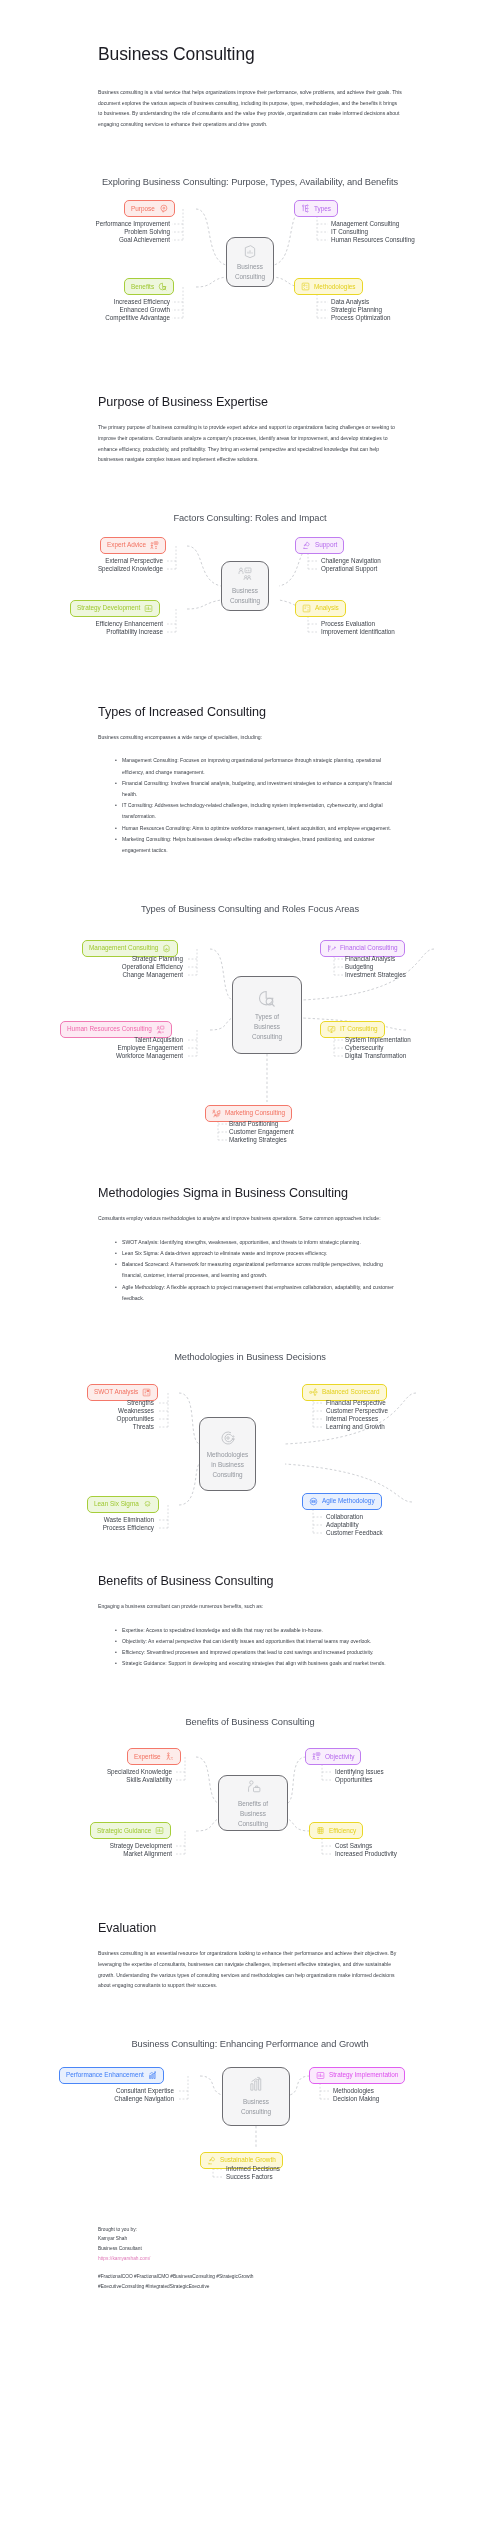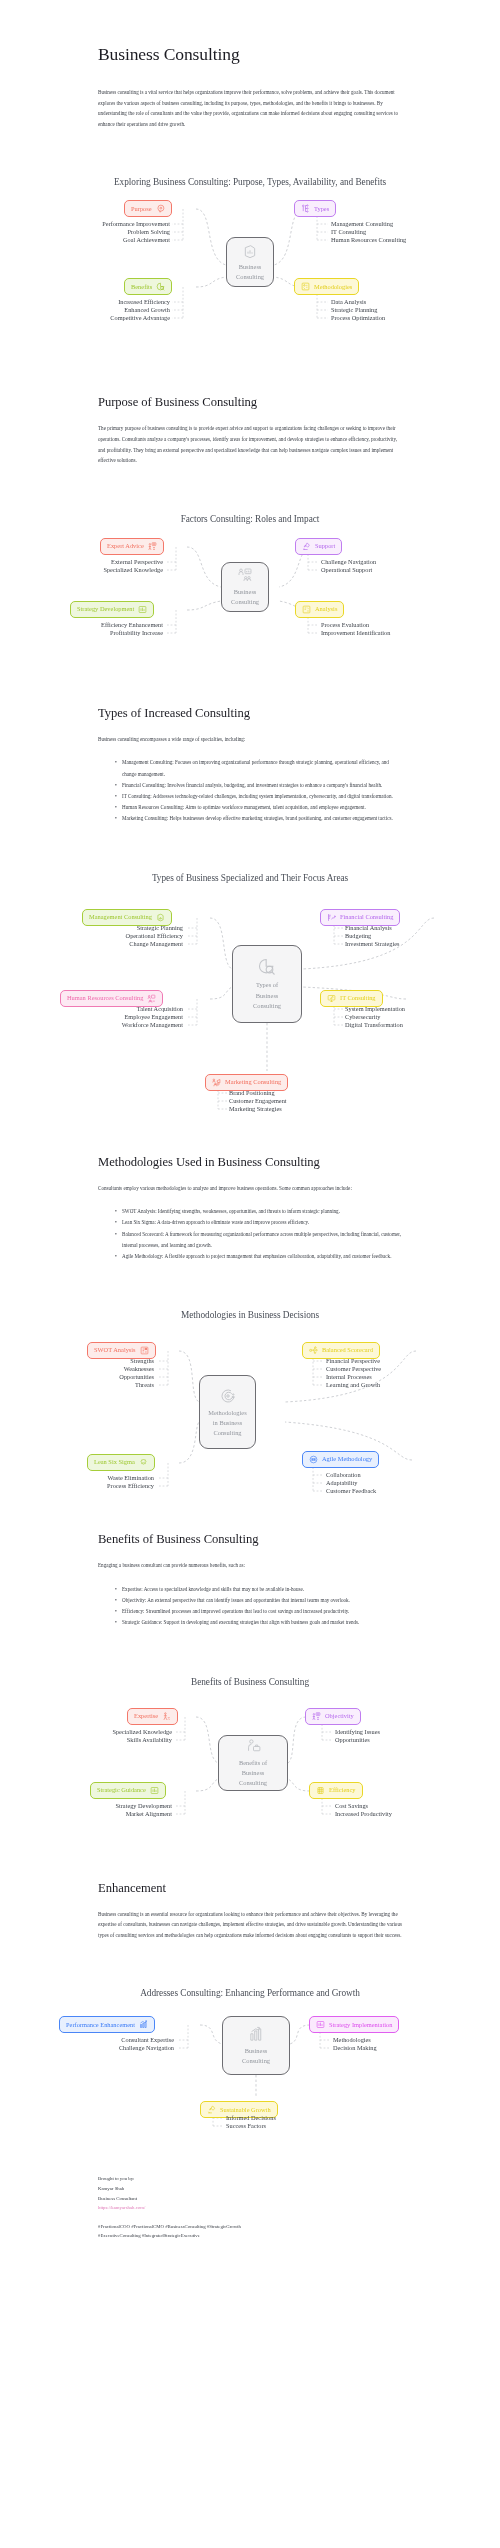--- a/index.html
+++ b/index.html
@@ -7,21 +7,21 @@
     margin: 0; padding: 0;
     background: #ffffff;
     width: 500px;
   }
   body {
     font-family: "Liberation Sans", sans-serif;
     color: #1f2430;
     width: 500px;
     position: relative;
   }
-  .page { width: 500px; position: relative; padding-bottom: 30px; font-family: Liberation Serif, serif; }
+  .page { width: 500px; position: relative; padding-bottom: 30px; }
 
   
   .prose { padding: 0 98px 0 98px; }
   h1.doc-title {
     font-size: 17.5px;
     font-weight: 400;
     letter-spacing: -0.1px;
     color: #1c1c23;
     margin: 0;
     padding: 44px 0 0 0;
@@ -242,21 +242,21 @@
       <div class="leaf r" style="left:30px;top:128px;width:140px">Competitive Advantage</div>
       <div class="leaf" style="left:331px;top:112px">Data Analysis</div>
       <div class="leaf" style="left:331px;top:120px">Strategic Planning</div>
       <div class="leaf" style="left:331px;top:128px">Process Optimization</div>
     </div>
   </div>
 
   <div class="gap-lg"></div>
 
   <div class="prose">
-    <h2 class="sec-title">Purpose of Business Consulting</h2>
+    <h2 class="sec-title">Purpose of Business Expertise</h2>
     <div class="gap-sm"></div>
     <p class="body-text">The primary purpose of business consulting is to provide expert advice and support to organizations facing challenges or seeking to improve their operations. Consultants analyze a company's processes, identify areas for improvement, and develop strategies to enhance efficiency, productivity, and profitability. They bring an external perspective and specialized knowledge that can help businesses navigate complex issues and implement effective solutions.</p>
   </div>
 
   <div class="gap-xl"></div>
 
   <div>
     <h3 class="diagram-title">Factors Consulting: Roles and Impact</h3>
     <div class="diagram" style="height:146px">
       <svg class="links" viewBox="0 0 500 146">
@@ -350,21 +350,21 @@
       <li>Financial Consulting: Involves financial analysis, budgeting, and investment strategies to enhance a company's financial health.</li>
       <li>IT Consulting: Addresses technology-related challenges, including system implementation, cybersecurity, and digital transformation.</li>
       <li>Human Resources Consulting: Aims to optimize workforce management, talent acquisition, and employee engagement.</li>
       <li>Marketing Consulting: Helps businesses develop effective marketing strategies, brand positioning, and customer engagement tactics.</li>
     </ul>
   </div>
 
   <div class="gap-xl"></div>
 
   <div>
-    <h3 class="diagram-title">Types of Business Specialized and Their Focus Areas</h3>
+    <h3 class="diagram-title">Types of Business Consulting and Roles Focus Areas</h3>
     <div class="diagram" style="height:218px">
       <svg class="links" viewBox="0 0 500 218">
         <g fill="none" stroke="#b9bcc2" stroke-width="0.7" stroke-dasharray="2.4 2.2">
           <path d="M210,35 C228,35 220,80 232,86"></path>
           <path d="M434,35 C416,35 424,80 302,86 "></path>
           <path d="M210,116 C228,116 224,108 232,104"></path>
           <path d="M406,116 C388,116 390,108 302,104"></path>
           <path d="M267,140 L267,188"></path>
         </g>
         <g fill="none" stroke="#c6c9ce" stroke-width="0.65" stroke-dasharray="1.8 1.8">
@@ -457,21 +457,21 @@
       <div class="leaf" style="left:229px;top:207px">Brand Positioning</div>
       <div class="leaf" style="left:229px;top:215px">Customer Engagement</div>
       <div class="leaf" style="left:229px;top:223px">Marketing Strategies</div>
     </div>
   </div>
 
   <div class="gap-lg"></div>
   <div style="height:18px"></div>
 
   <div class="prose">
-    <h2 class="sec-title">Methodologies Used in Business Consulting</h2>
+    <h2 class="sec-title">Methodologies Sigma in Business Consulting</h2>
     <div class="gap-sm"></div>
     <p class="body-text">Consultants employ various methodologies to analyze and improve business operations. Some common approaches include:</p>
     <div class="gap-sm"></div>
     <ul class="bullets">
       <li>SWOT Analysis: Identifying strengths, weaknesses, opportunities, and threats to inform strategic planning.</li>
       <li>Lean Six Sigma: A data-driven approach to eliminate waste and improve process efficiency.</li>
       <li>Balanced Scorecard: A framework for measuring organizational performance across multiple perspectives, including financial, customer, internal processes, and learning and growth.</li>
       <li>Agile Methodology: A flexible approach to project management that emphasizes collaboration, adaptability, and customer feedback.</li>
     </ul>
   </div>
@@ -660,29 +660,29 @@
       <div class="leaf r" style="left:30px;top:116px;width:142px">Strategy Development</div>
       <div class="leaf r" style="left:30px;top:124px;width:142px">Market Alignment</div>
       <div class="leaf" style="left:335px;top:116px">Cost Savings</div>
       <div class="leaf" style="left:335px;top:124px">Increased Productivity</div>
     </div>
   </div>
 
   <div class="gap-md"></div>
 
   <div class="prose">
-    <h2 class="sec-title">Enhancement</h2>
+    <h2 class="sec-title">Evaluation</h2>
     <div class="gap-sm"></div>
     <p class="body-text">Business consulting is an essential resource for organizations looking to enhance their performance and achieve their objectives. By leveraging the expertise of consultants, businesses can navigate challenges, implement effective strategies, and drive sustainable growth. Understanding the various types of consulting services and methodologies can help organizations make informed decisions about engaging consultants to support their success.</p>
   </div>
 
   <div class="gap-xl"></div>
 
   <div>
-    <h3 class="diagram-title">Addresses Consulting: Enhancing Performance and Growth</h3>
+    <h3 class="diagram-title">Business Consulting: Enhancing Performance and Growth</h3>
     <div class="diagram" style="height:130px">
       <svg class="links" viewBox="0 0 500 130">
         <g fill="none" stroke="#b9bcc2" stroke-width="0.7" stroke-dasharray="2.4 2.2">
           <path d="M200,27 C218,27 208,42 222,46"></path>
           <path d="M310,27 C292,27 302,42 290,46"></path>
           <path d="M256,77 L256,100"></path>
         </g>
         <g fill="none" stroke="#c6c9ce" stroke-width="0.65" stroke-dasharray="1.8 1.8">
           <path d="M188,27 L188,50 M188,42 L178,42 M188,50 L178,50"></path>
           <path d="M320,27 L320,50 M320,42 L330,42 M320,50 L330,50"></path>

